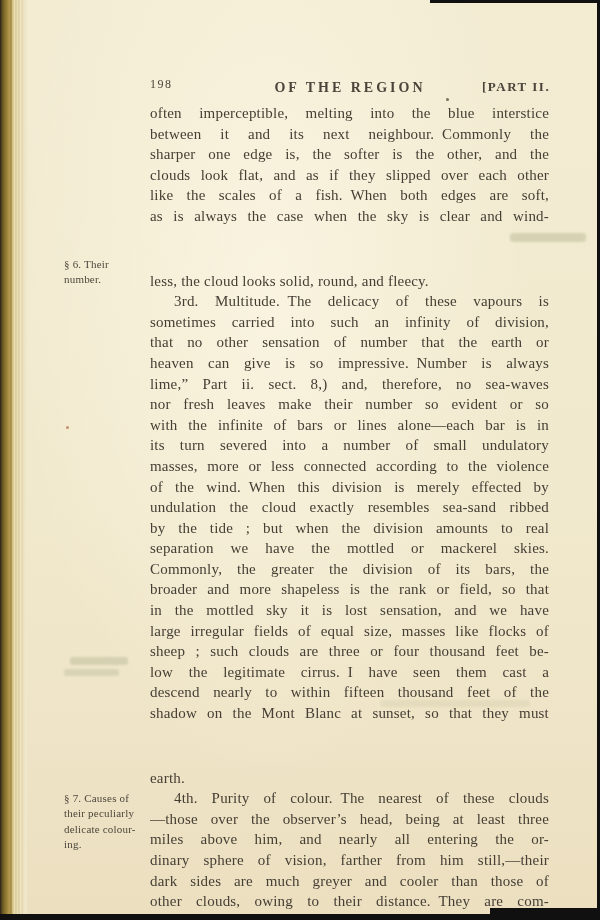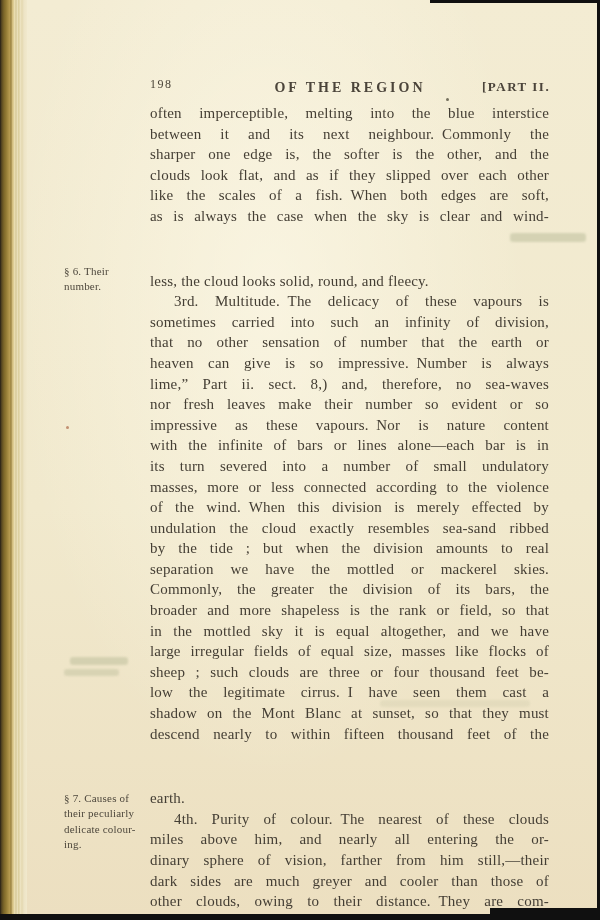--- a/index.html
+++ b/index.html
@@ -27,21 +27,21 @@
   .edge-bottom-right{right:0;bottom:0;width:110px;height:12px;}
   
   .pagenum{position:absolute;left:150px;top:77px;font-size:12px;letter-spacing:1.5px;color:#494337;}
   .runtitle{position:absolute;left:150px;top:80px;width:400px;text-align:center;
     font-size:14px;font-weight:600;letter-spacing:3px;color:#4b443a;}
   .partlabel{position:absolute;left:482px;top:79px;font-size:13px;font-weight:600;
     letter-spacing:1.5px;color:#4b443a;}
   
   .note{position:absolute;left:64px;width:86px;font-size:11px;line-height:15.3px;
     color:#4d473c;letter-spacing:.2px;}
-  .note-1{top:257px;margin-top:7px;}
+  .note-1{top:257px;}
   .note-2{top:791px;}
   
   .body{position:absolute;left:150px;top:103px;width:399px;}
   .line{
     height:20.6px;line-height:20.6px;font-size:15px;color:#443e34;
     letter-spacing:.2px;overflow:hidden;
     text-align:justify;text-align-last:justify;text-justify:inter-word;
   }
   .line.indent{text-indent:24px;}
   .line.flush{text-align:left;text-align-last:left;margin-top:44px;}
@@ -93,38 +93,38 @@
       <div class="line">clouds look flat, and as if they slipped over each other</div>
       <div class="line">like the scales of a fish. When both edges are soft,</div>
       <div class="line">as is always the case when the sky is clear and wind-</div>
       <div class="line flush">less, the cloud looks solid, round, and fleecy.</div>
       <div class="line indent">3rd. Multitude. The delicacy of these vapours is</div>
       <div class="line">sometimes carried into such an infinity of division,</div>
       <div class="line">that no other sensation of number that the earth or</div>
       <div class="line">heaven can give is so impressive. Number is always</div>
       <div class="line">lime,” Part ii. sect. 8,) and, therefore, no sea-waves</div>
       <div class="line">nor fresh leaves make their number so evident or so</div>
-      <div class="line">impressive as these vapours. Nor is nature content</div>
       <div class="line">with the infinite of bars or lines alone—each bar is in</div>
       <div class="line">its turn severed into a number of small undulatory</div>
       <div class="line">masses, more or less connected according to the violence</div>
       <div class="line">of the wind. When this division is merely effected by</div>
       <div class="line">undulation the cloud exactly resembles sea-sand ribbed</div>
       <div class="line">by the tide ; but when the division amounts to real</div>
       <div class="line">separation we have the mottled or mackerel skies.</div>
       <div class="line">Commonly, the greater the division of its bars, the</div>
       <div class="line">broader and more shapeless is the rank or field, so that</div>
-      <div class="line">in the mottled sky it is equal altogether, and we have</div>
+      <div class="line">in the mottled sky it is lost sensation, and we have</div>
       <div class="line">large irregular fields of equal size, masses like flocks of</div>
       <div class="line">sheep ; such clouds are three or four thousand feet be-</div>
       <div class="line">low the legitimate cirrus. I have seen them cast a</div>
+      <div class="line">descend nearly to within fifteen thousand feet of the</div>
       <div class="line">shadow on the Mont Blanc at sunset, so that they must</div>
-      <div class="line">descend nearly to within fifteen thousand feet of the</div>
       <div class="line flush">earth.</div>
       <div class="line indent">4th. Purity of colour. The nearest of these clouds</div>
+      <div class="line">—those over the observer’s head, being at least three</div>
       <div class="line">miles above him, and nearly all entering the or-</div>
       <div class="line">dinary sphere of vision, farther from him still,—their</div>
       <div class="line">dark sides are much greyer and cooler than those of</div>
       <div class="line">other clouds, owing to their distance. They are com-</div>
     </main>
 
   <div class="ghost g1"></div>
   <div class="ghost g2"></div>
   <div class="ghost g3"></div>
   <div class="ghost g4"></div>

